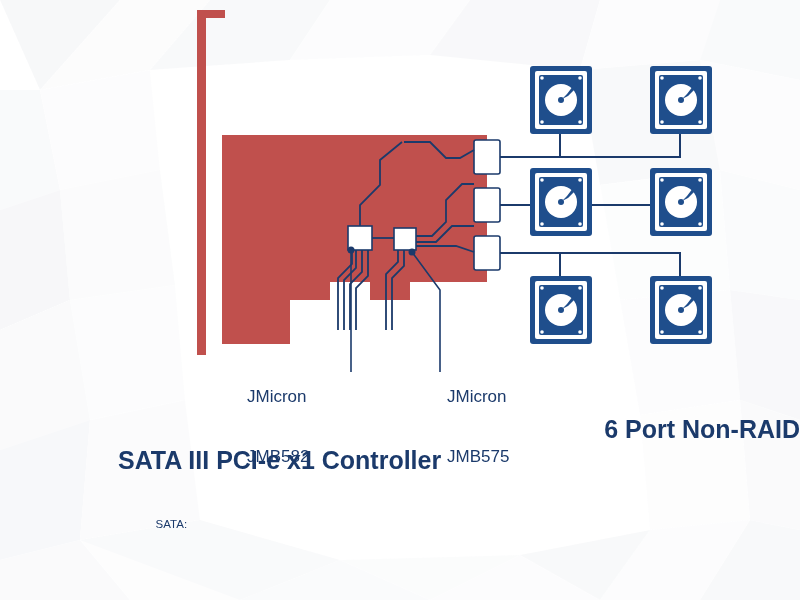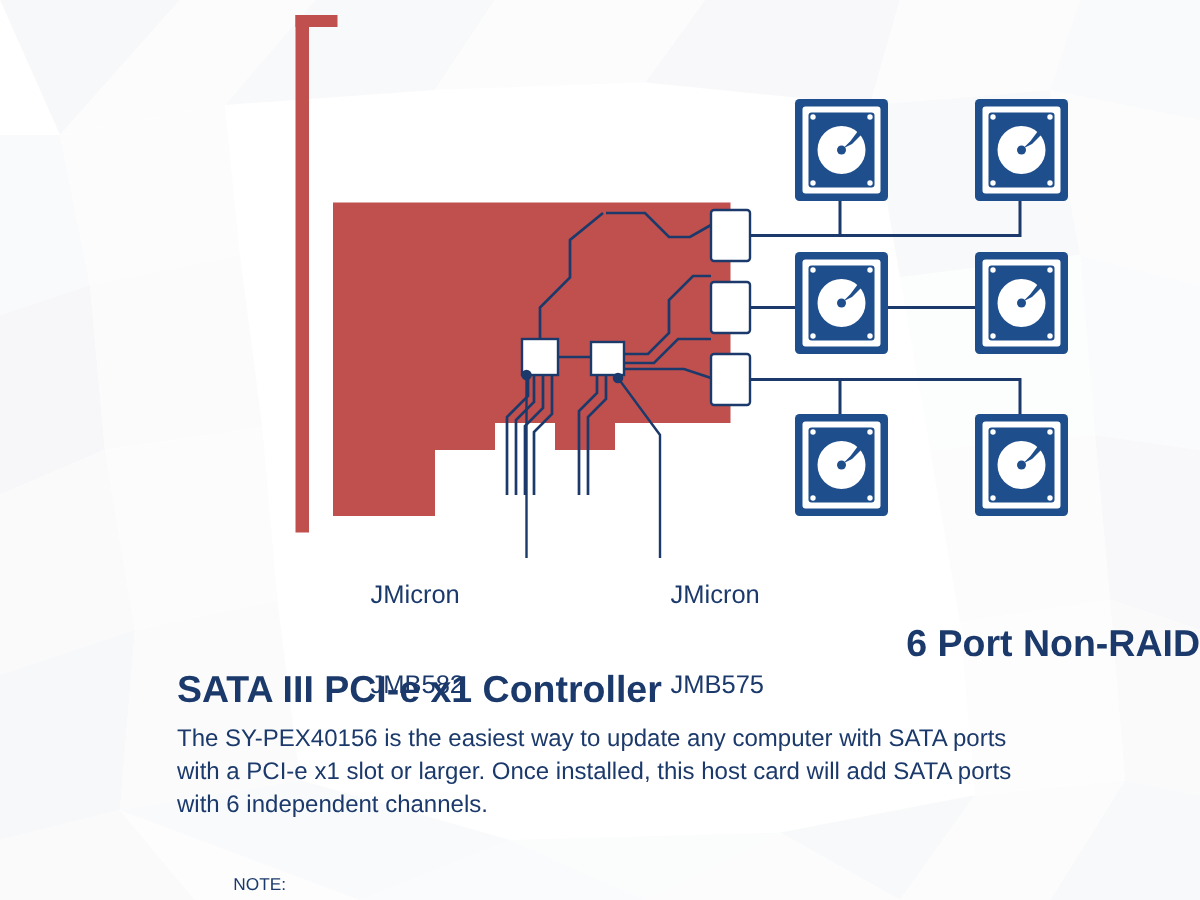--- a/index.html
+++ b/index.html
@@ -252,23 +252,22 @@
     <div>JMB582</div>
   </div>
   <div class="label-text" id="label-jmb575">
     <div>JMicron</div>
     <div>JMB575</div>
   </div>
 
   <div id="text-block">
     <div class="headline" id="headline1">6 Port Non-RAID</div>
     <div class="headline" id="headline2">SATA III PCI-e x1 Controller</div>
-    <p class="body-copy">The SY-PEX40156 is the easiest way to update any computer with SATA ports with a PCI-e x1 slot or larger. Once installed, this host card will add SATA ports with 6 independent channels.</p>
     <div class="note-block">
       <div class="note-line">
-        <span class="note-label">NOTE:</span>
+        <span class="note-label">SATA:</span>
         
       </div>
 
     </div>
   </div>
 
 </div>
 
 </body></html>

